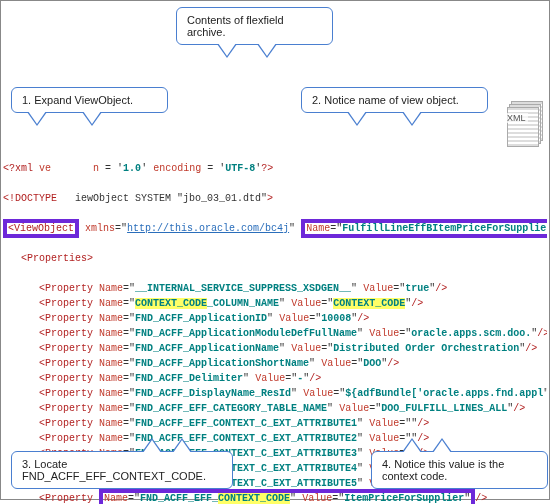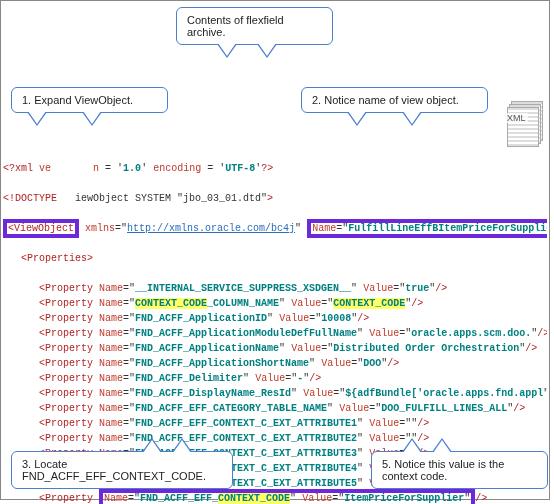--- a/index.html
+++ b/index.html
@@ -140,31 +140,31 @@
 
   <div class="callout" style="left:300px; top:86px; width:165px;">
     <span>2. Notice name of view object.</span>
     <div class="tail tail-down" style="left:45px; bottom:-14px;"></div>
     <div class="tail tail-down" style="left:100px; bottom:-14px;"></div>
   </div>
 
   <div class="code-area">
 <span class="line"><span class="tag">&lt;?xml</span> <span class="attr">ve</span>       <span class="attr">n</span> <span class="eq">= '</span><span class="val-teal">1.0</span><span class="eq">'</span> <span class="attr">encoding</span> <span class="eq">= '</span><span class="val-teal">UTF-8</span><span class="eq">'</span><span class="tag">?&gt;</span></span>
 <span class="line"><span class="tag">&lt;!DOCTYPE</span>   <span class="val-dark">iewObject SYSTEM "jbo_03_01.dtd"</span><span class="tag">&gt;</span></span>
-<span class="line"><span class="hl-red-box"><span class="tag">&lt;ViewObject</span></span> <span class="attr">xmlns</span><span class="eq">="</span><span class="link">http://xmlns.oracle.com/bc4j</span><span class="eq">"</span> <span class="hl-red-box"><span class="attr">Name</span><span class="eq">="</span><span class="val-teal">FulfillLineEffBItemPriceForSuppliers</span></span></span>
+<span class="line"><span class="hl-red-box"><span class="tag">&lt;ViewObject</span></span> <span class="attr">xmlns</span><span class="eq">="</span><span class="link">http://this.oracle.com/bc4j</span><span class="eq">"</span> <span class="hl-red-box"><span class="attr">Name</span><span class="eq">="</span><span class="val-teal">FulfillLineEffBItemPriceForSuppliers</span></span></span>
 <span class="line ind1"><span class="tag">&lt;Properties&gt;</span></span>
 <div id="props-container"><span class="line ind2"><span class="tag">&lt;Property</span> <span class="attr">Name</span><span class="eq">="</span><span class="val-teal">__INTERNAL_SERVICE_SUPPRESS_XSDGEN__</span><span class="eq">"</span> <span class="attr">Value</span><span class="eq">="</span><span class="val-teal">true</span><span class="eq">"</span><span class="tag">/&gt;</span></span><span class="line ind2"><span class="tag">&lt;Property</span> <span class="attr">Name</span><span class="eq">="</span><span class="val-teal"><span class="hl-yellow">CONTEXT_CODE</span>_COLUMN_NAME</span><span class="eq">"</span> <span class="attr">Value</span><span class="eq">="</span><span class="val-teal"><span class="hl-yellow">CONTEXT_CODE</span></span><span class="eq">"</span><span class="tag">/&gt;</span></span><span class="line ind2"><span class="tag">&lt;Property</span> <span class="attr">Name</span><span class="eq">="</span><span class="val-teal">FND_ACFF_ApplicationID</span><span class="eq">"</span> <span class="attr">Value</span><span class="eq">="</span><span class="val-teal">10008</span><span class="eq">"</span><span class="tag">/&gt;</span></span><span class="line ind2"><span class="tag">&lt;Property</span> <span class="attr">Name</span><span class="eq">="</span><span class="val-teal">FND_ACFF_ApplicationModuleDefFullName</span><span class="eq">"</span> <span class="attr">Value</span><span class="eq">="</span><span class="val-teal">oracle.apps.scm.doo.</span><span class="eq">"</span><span class="tag">/&gt;</span></span><span class="line ind2"><span class="tag">&lt;Property</span> <span class="attr">Name</span><span class="eq">="</span><span class="val-teal">FND_ACFF_ApplicationName</span><span class="eq">"</span> <span class="attr">Value</span><span class="eq">="</span><span class="val-teal">Distributed Order Orchestration</span><span class="eq">"</span><span class="tag">/&gt;</span></span><span class="line ind2"><span class="tag">&lt;Property</span> <span class="attr">Name</span><span class="eq">="</span><span class="val-teal">FND_ACFF_ApplicationShortName</span><span class="eq">"</span> <span class="attr">Value</span><span class="eq">="</span><span class="val-teal">DOO</span><span class="eq">"</span><span class="tag">/&gt;</span></span><span class="line ind2"><span class="tag">&lt;Property</span> <span class="attr">Name</span><span class="eq">="</span><span class="val-teal">FND_ACFF_Delimiter</span><span class="eq">"</span> <span class="attr">Value</span><span class="eq">="</span><span class="val-teal">-</span><span class="eq">"</span><span class="tag">/&gt;</span></span><span class="line ind2"><span class="tag">&lt;Property</span> <span class="attr">Name</span><span class="eq">="</span><span class="val-teal">FND_ACFF_DisplayName_ResId</span><span class="eq">"</span> <span class="attr">Value</span><span class="eq">="</span><span class="val-teal">${adfBundle['oracle.apps.fnd.appl</span><span class="eq">"</span></span><span class="line ind2"><span class="tag">&lt;Property</span> <span class="attr">Name</span><span class="eq">="</span><span class="val-teal">FND_ACFF_EFF_CATEGORY_TABLE_NAME</span><span class="eq">"</span> <span class="attr">Value</span><span class="eq">="</span><span class="val-teal">DOO_FULFILL_LINES_ALL</span><span class="eq">"</span><span class="tag">/&gt;</span></span><span class="line ind2"><span class="tag">&lt;Property</span> <span class="attr">Name</span><span class="eq">="</span><span class="val-teal">FND_ACFF_EFF_CONTEXT_C_EXT_ATTRIBUTE1</span><span class="eq">"</span> <span class="attr">Value</span><span class="eq">="</span><span class="val-teal"></span><span class="eq">"</span><span class="tag">/&gt;</span></span><span class="line ind2"><span class="tag">&lt;Property</span> <span class="attr">Name</span><span class="eq">="</span><span class="val-teal">FND_ACFF_EFF_CONTEXT_C_EXT_ATTRIBUTE2</span><span class="eq">"</span> <span class="attr">Value</span><span class="eq">="</span><span class="val-teal"></span><span class="eq">"</span><span class="tag">/&gt;</span></span><span class="line ind2"><span class="tag">&lt;Property</span> <span class="attr">Name</span><span class="eq">="</span><span class="val-teal">FND_ACFF_EFF_CONTEXT_C_EXT_ATTRIBUTE3</span><span class="eq">"</span> <span class="attr">Value</span><span class="eq">="</span><span class="val-teal"></span><span class="eq">"</span><span class="tag">/&gt;</span></span><span class="line ind2"><span class="tag">&lt;Property</span> <span class="attr">Name</span><span class="eq">="</span><span class="val-teal">FND_ACFF_EFF_CONTEXT_C_EXT_ATTRIBUTE4</span><span class="eq">"</span> <span class="attr">Value</span><span class="eq">="</span><span class="val-teal"></span><span class="eq">"</span><span class="tag">/&gt;</span></span><span class="line ind2"><span class="tag">&lt;Property</span> <span class="attr">Name</span><span class="eq">="</span><span class="val-teal">FND_ACFF_EFF_CONTEXT_C_EXT_ATTRIBUTE5</span><span class="eq">"</span> <span class="attr">Value</span><span class="eq">="</span><span class="val-teal"></span><span class="eq">"</span><span class="tag">/&gt;</span></span><span class="line ind2"><span class="tag">&lt;Property</span> <span class="hl-red-box"><span class="attr">Name</span><span class="eq">="</span><span class="val-teal">FND_ACFF_EFF_<span class="hl-yellow">CONTEXT_CODE</span></span><span class="eq">"</span> <span class="attr">Value</span><span class="eq">="</span><span class="val-teal">ItemPriceForSupplier</span><span class="eq">"</span></span><span class="tag">/&gt;</span></span></div>
 
   </div>
 
   <div class="callout" style="left:10px; top:450px; width:200px;">
     <span>3. Locate FND_ACFF_EFF_CONTEXT_CODE.</span>
     <div class="tail tail-up" style="left:130px; top:-14px;"></div>
     <div class="tail tail-up" style="left:160px; top:-14px;"></div>
   </div>
 
   <div class="callout" style="left:370px; top:450px; width:155px;">
-    <span>5. Notice this value is the context code.</span>
+    <span>4. Notice this value is the context code.</span>
     <div class="tail tail-up" style="left:30px; top:-14px;"></div>
     <div class="tail tail-up" style="left:60px; top:-14px;"></div>
   </div>
 
 </div>
 
 </body></html>

